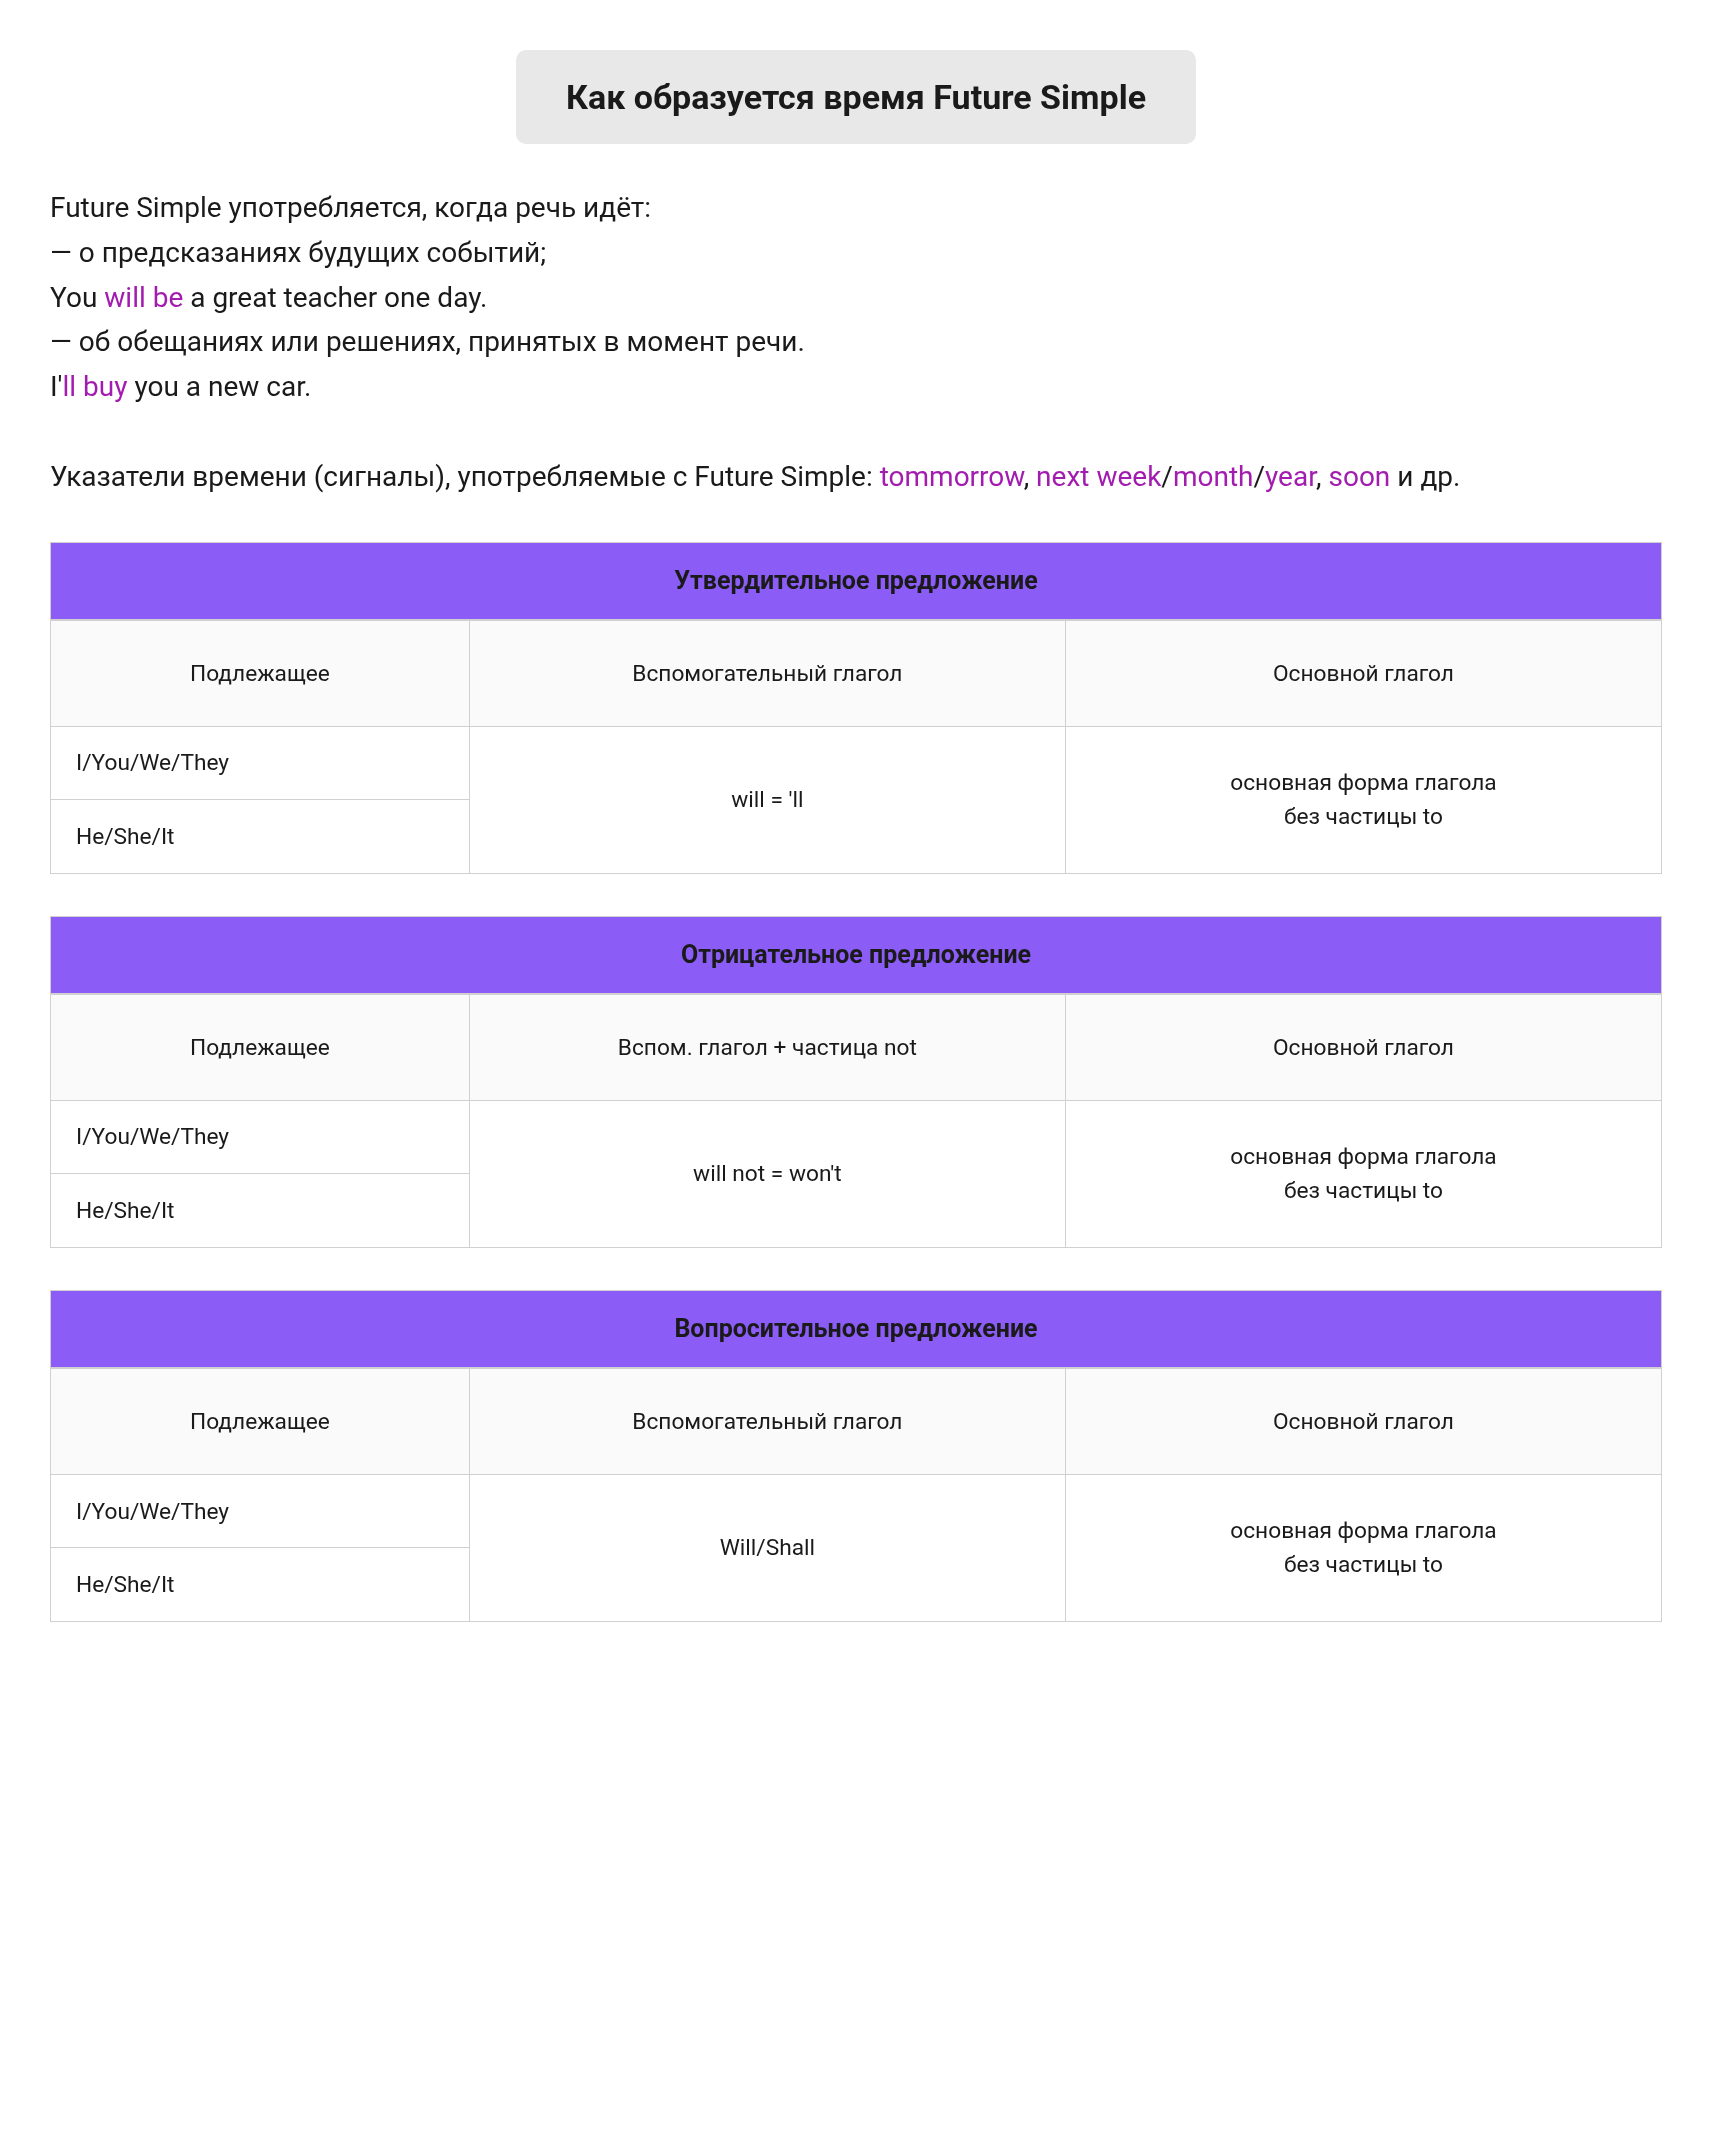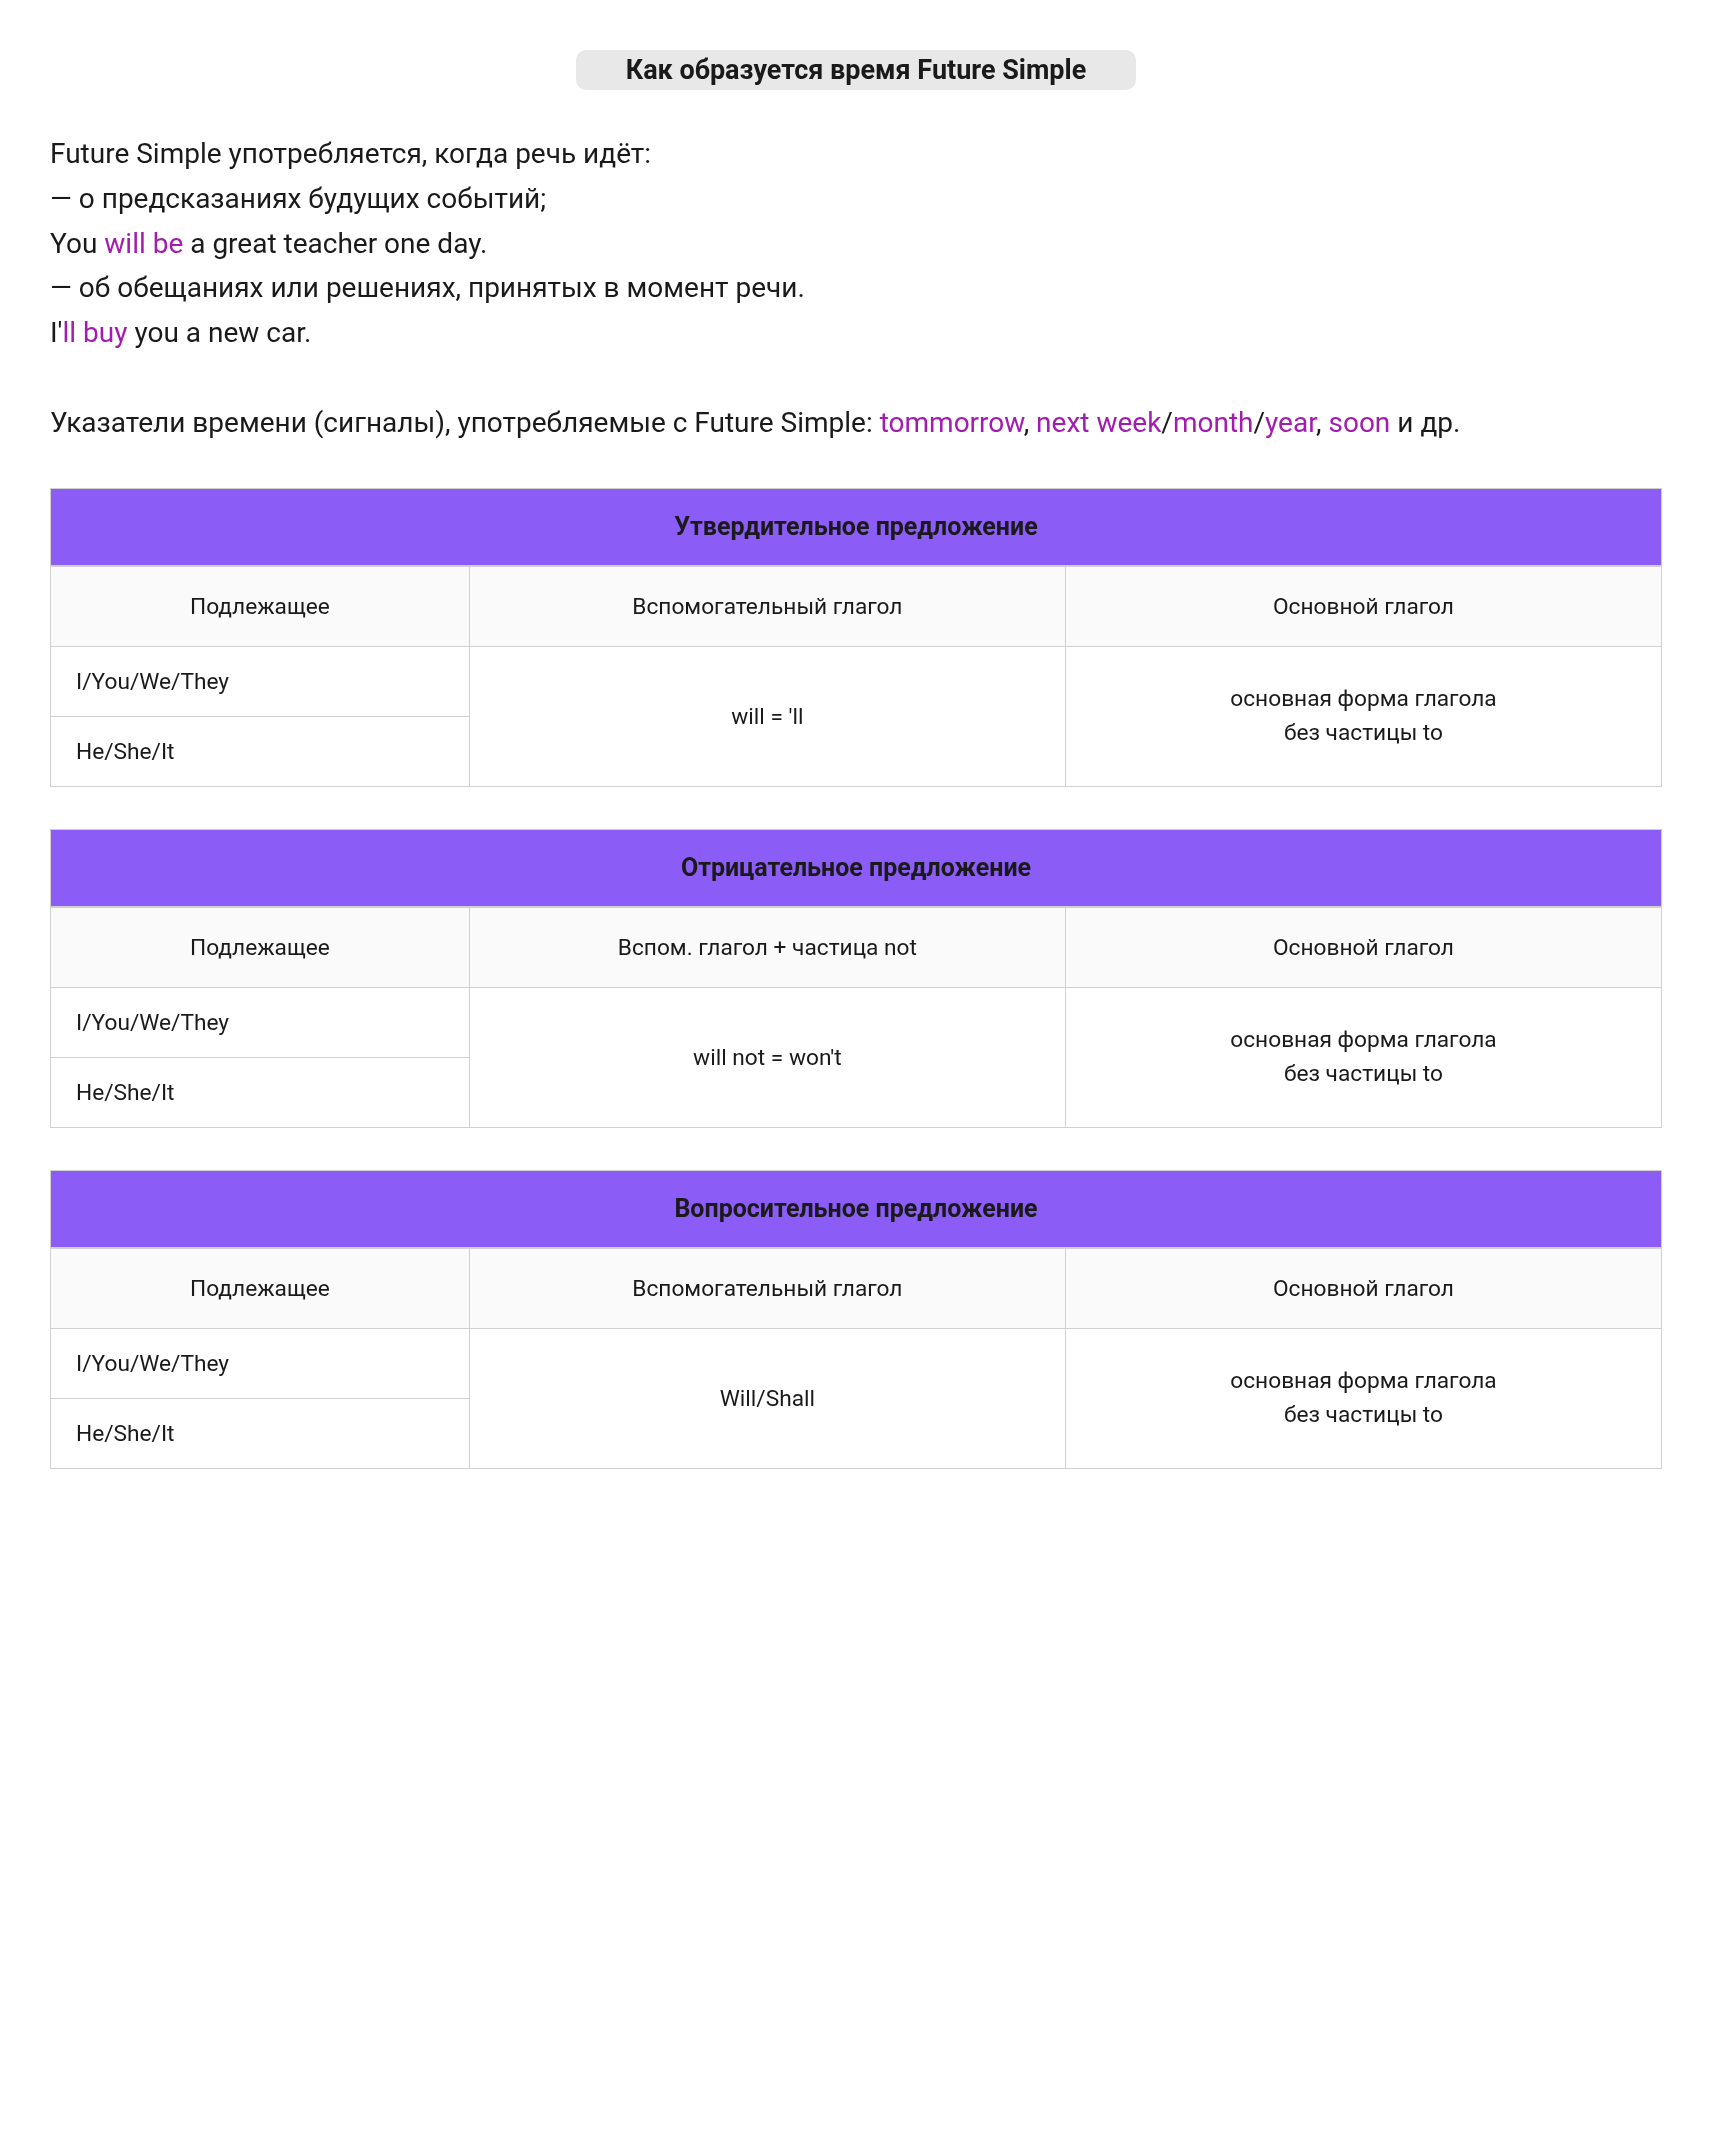--- a/index.html
+++ b/index.html
@@ -20,22 +20,22 @@
 
     .page-title-container {
       display: flex;
       justify-content: center;
       margin-bottom: 42px;
     }
 
     .page-title {
       background-color: #e8e8e8;
       border-radius: 10px;
-      padding: 4px 50px;
-      font-size: 27px;
+      padding: 27px 50px;
+      font-size: 34px;
       font-weight: 700;
       color: #1a1a1a;
     }
 
     .intro-text {
       font-size: 28px;
       line-height: 1.6;
       margin-bottom: 42px;
       color: #1a1a1a;
     }
@@ -58,21 +58,21 @@
     }
 
     .grammar-table {
       width: 100%;
       border-collapse: collapse;
       border: 0.8px solid #d0d0d0;
     }
 
     .grammar-table td {
       border: 0.8px solid #d0d0d0;
-      padding: 26px 25px;
+      padding: 39px 25px;
       font-size: 22.7px;
       vertical-align: middle;
     }
 
     .grammar-table .header-row td {
       background-color: #fafafa;
       font-weight: 400;
       color: #1a1a1a;
       font-size: 22.7px;
     }

